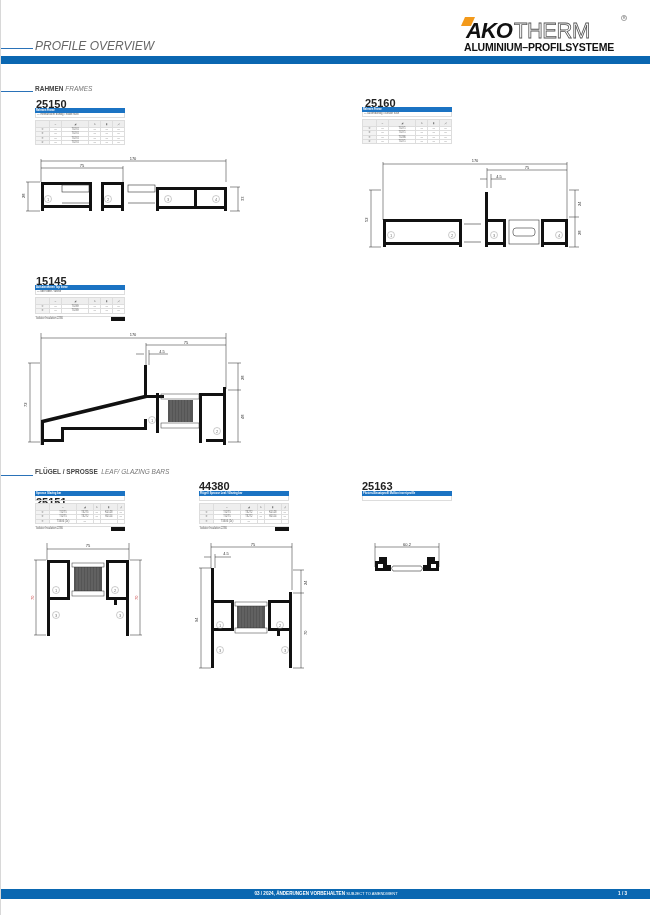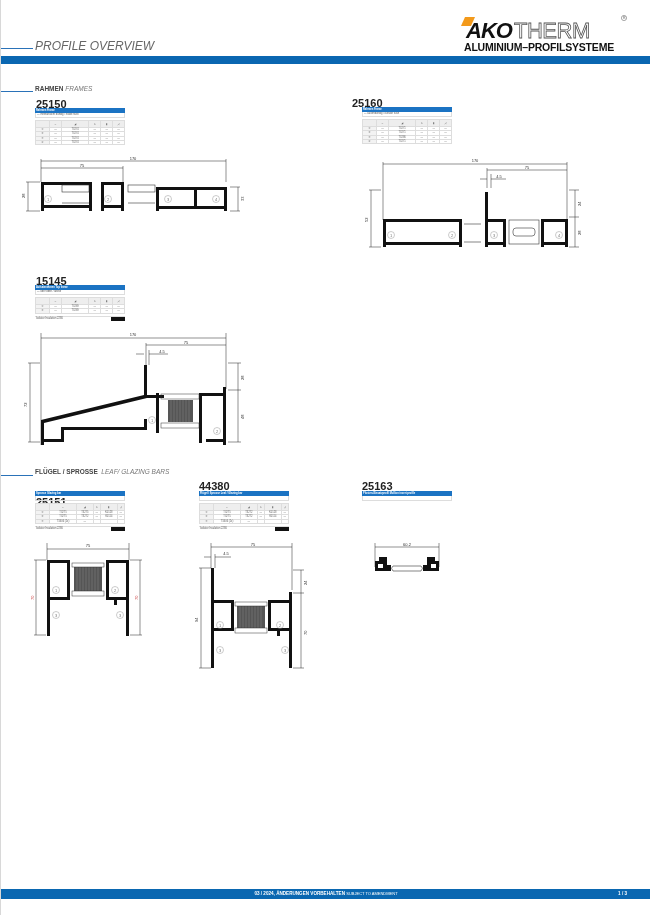--- a/index.html
+++ b/index.html
@@ -161,21 +161,21 @@
         <circle cx="200" cy="44" r="3.5"></circle>
     </g>
     <g font-size="4" fill="#777" text-anchor="middle">
       <text x="32" y="45.5">1</text>
         <text x="92" y="45.5">2</text>
       <text x="152" y="45.5">3</text>
         <text x="200" y="45.5">4</text>
     </g>
   </svg>
 
-  <div class="pnum" style="left:351px;top:97px;">25160</div>
+  <div class="pnum" style="left:364px;top:97px;">25160</div>
   <div class="ptab" style="left:361px;top:107px;">
     <div class="bluebar">Rahmen Frame</div>
     <div class="descrow">— außenbündig / outside flush</div>
     <table>
       <tbody>
           <tr class="ico">
             <td class="num"></td>
             <td>⌐</td>
             <td>◢</td>
             <td>⊳</td>

